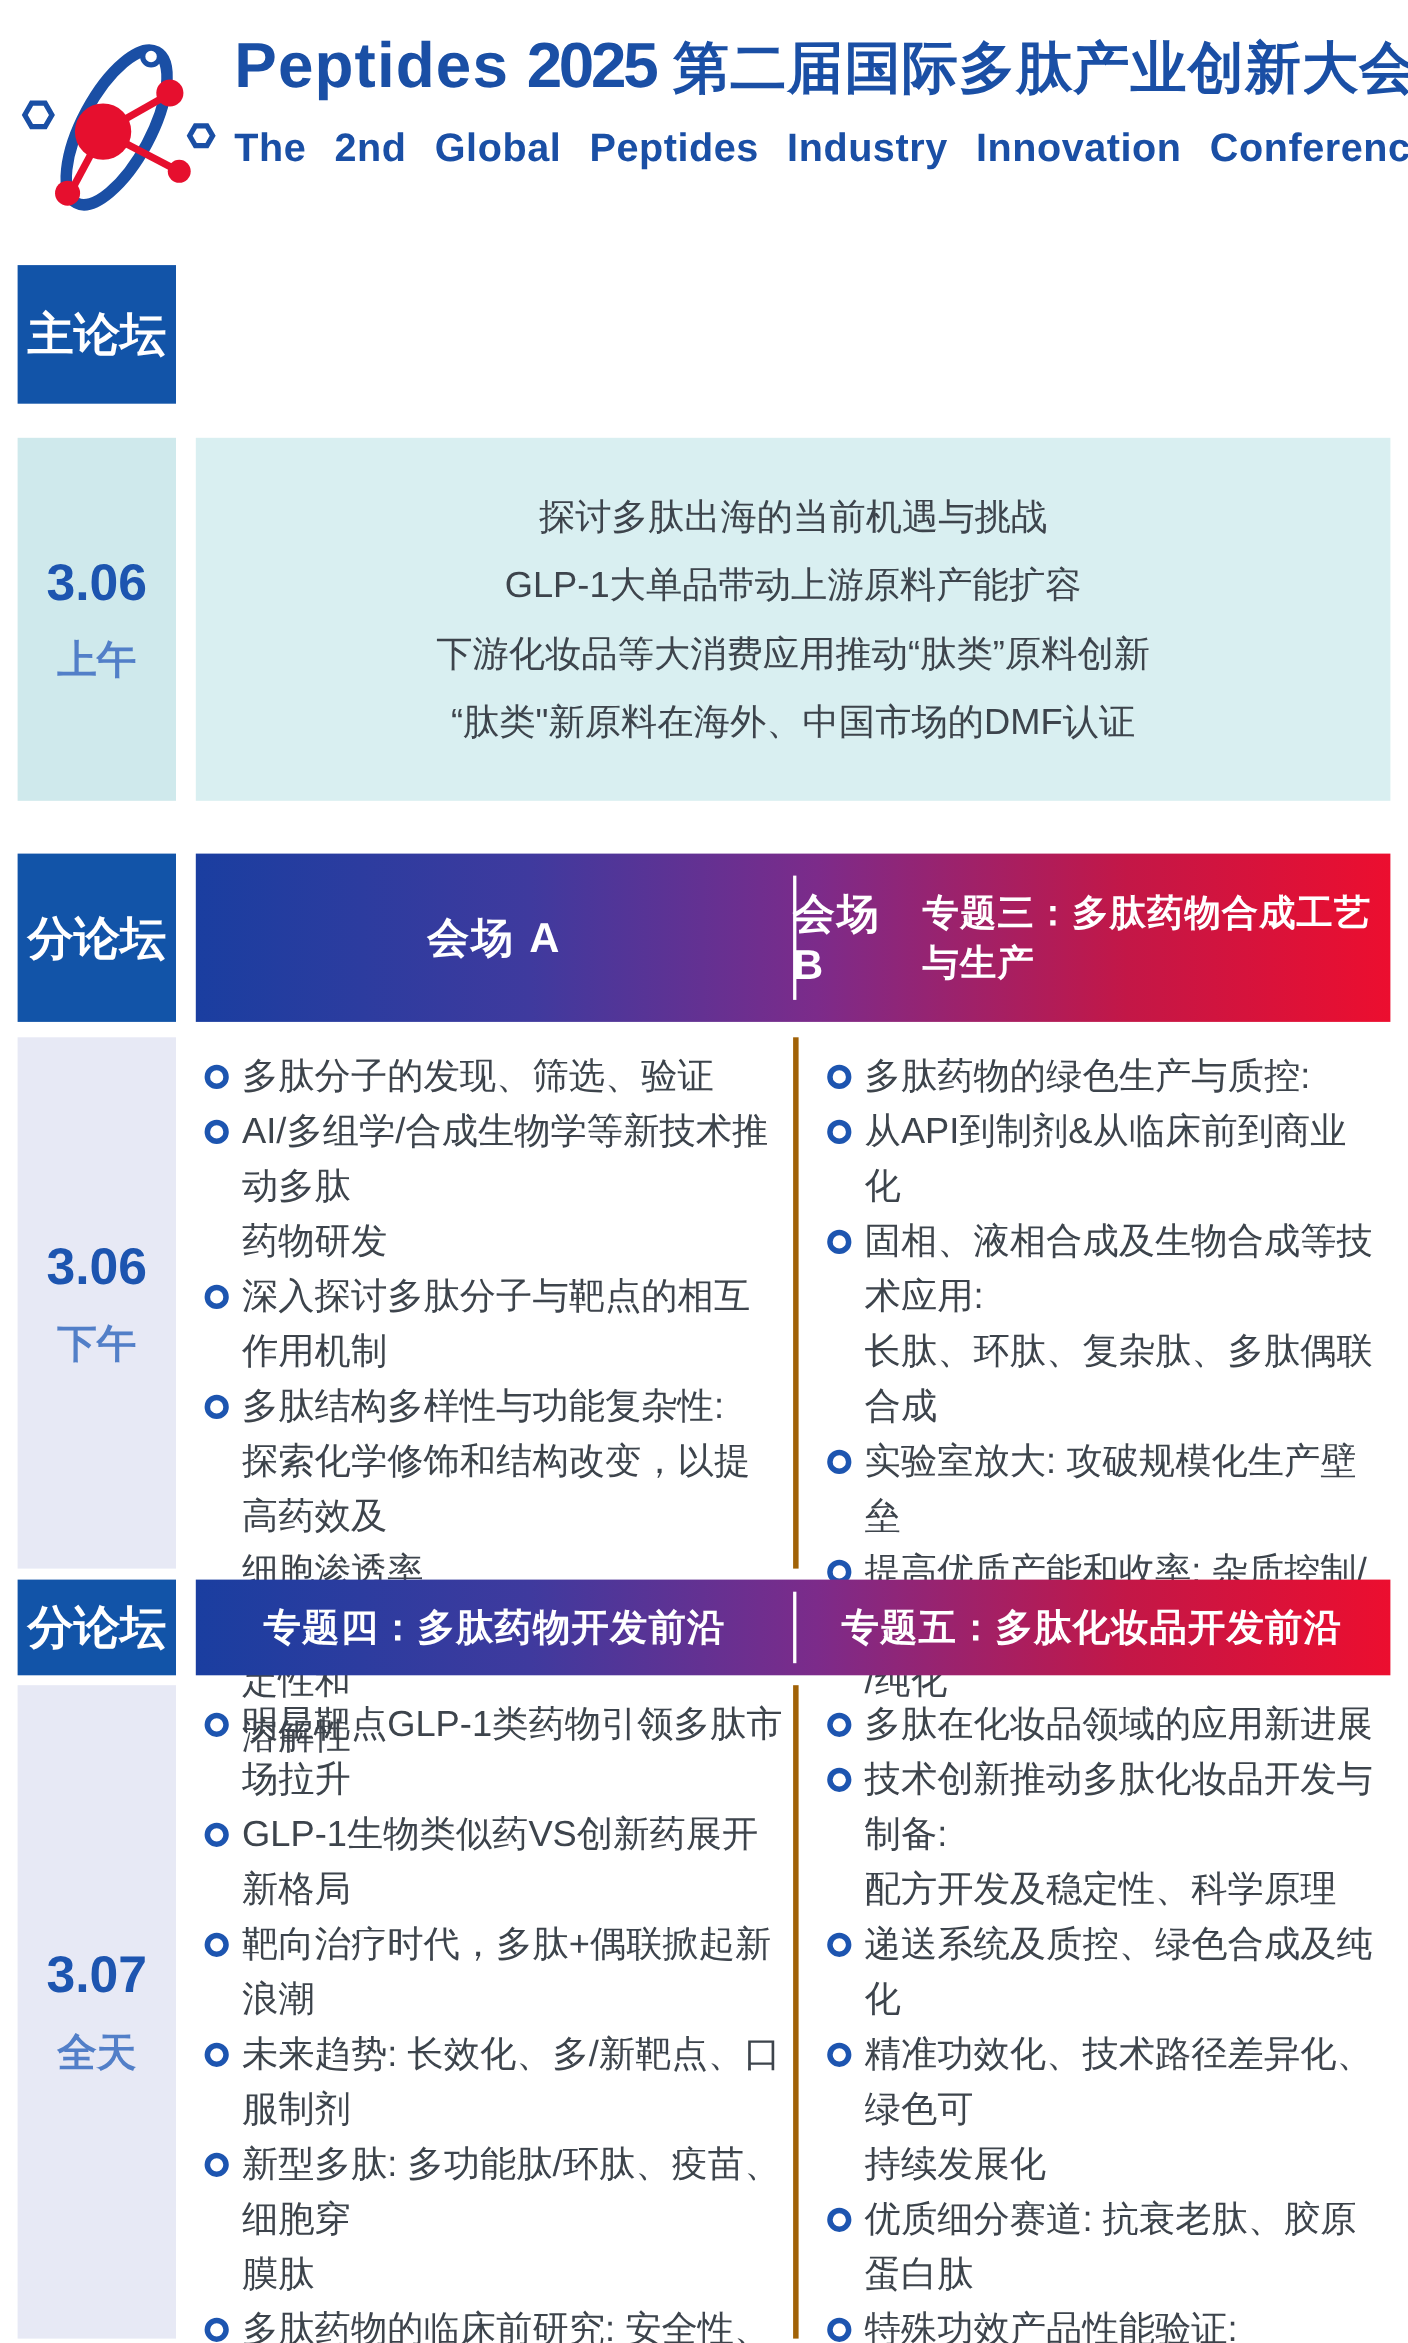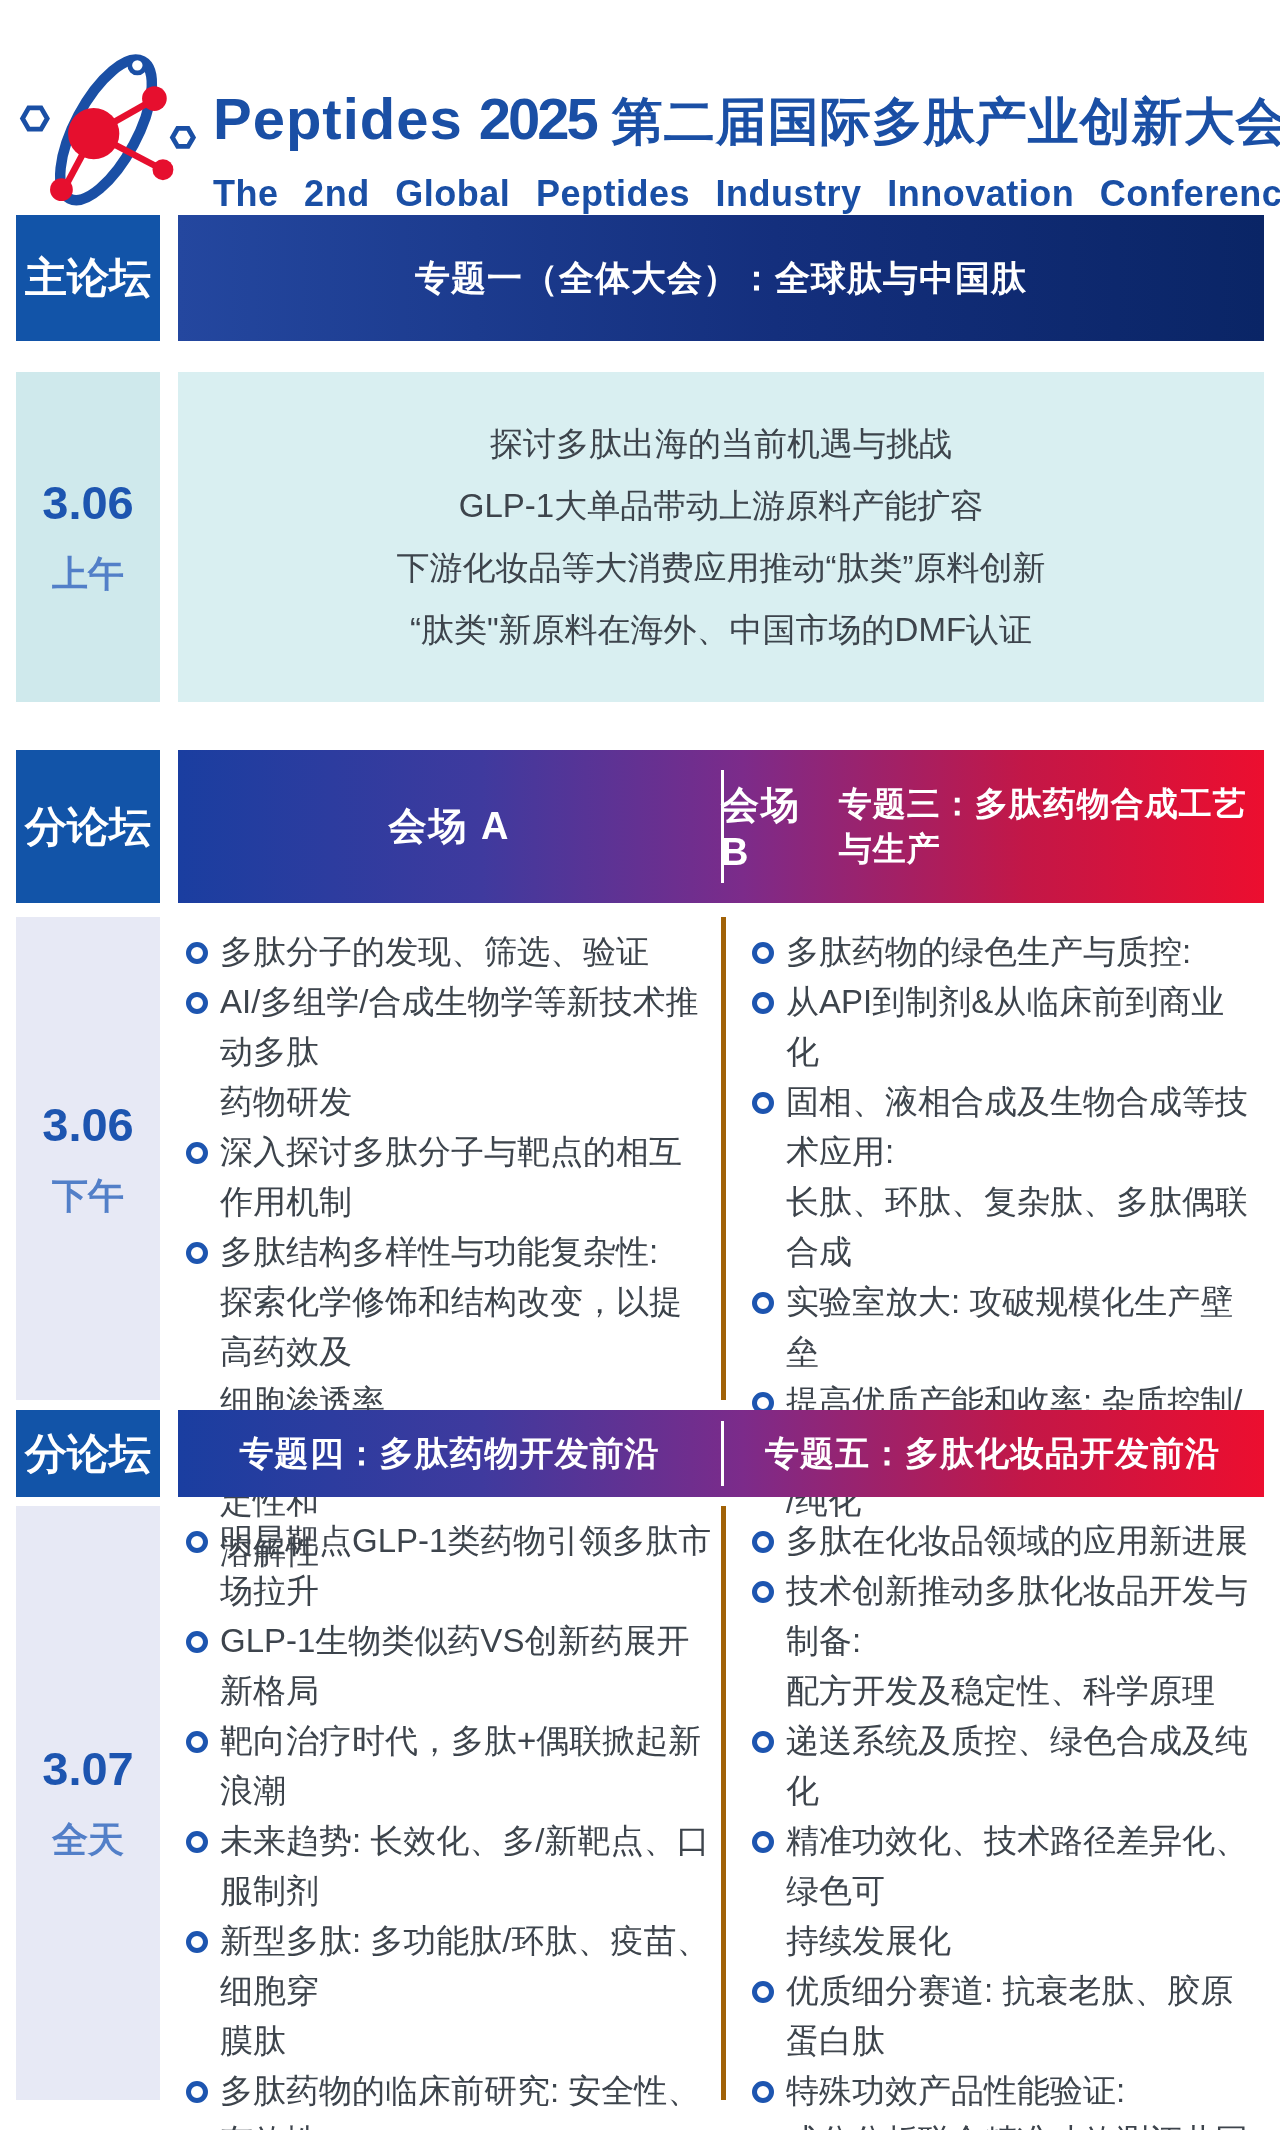--- a/index.html
+++ b/index.html
@@ -1,19 +1,19 @@
 <!DOCTYPE html>
 <html><head>
 <meta charset="utf-8">
 <style>
   html,body{margin:0;padding:0;background:#fff;}
   .page{position:relative;width:1280px;height:2130px;background:#fff;overflow:hidden;
         font-family:"Liberation Sans","DejaVu Sans",sans-serif;}
   
-  .header{height:215px;display:flex;align-items:flex-end;padding-left:14px;box-sizing:border-box;}
+  .header{height:215px;display:flex;align-items:flex-start;padding-left:14px;box-sizing:border-box;margin-top:26px;}
   .logo{flex-shrink:0;}
   .titles{margin-left:14px;}
   .title-line{display:flex;align-items:baseline;gap:16px;white-space:nowrap;}
   .logo-word{font-size:58px;font-weight:bold;color:#1a4fa5;letter-spacing:1px;}
   .year{font-size:58px;font-weight:800;color:#1a4fa5;letter-spacing:-3px;}
   .title-zh{font-size:51px;font-weight:900;color:#1a4fa5;letter-spacing:1px;}
   .title-en{margin-top:16px;font-size:36px;font-weight:bold;color:#1a4fa5;
             word-spacing:0.42em;letter-spacing:0.5px;white-space:nowrap;}
   
   .agenda{margin:0 16px;}
@@ -87,21 +87,20 @@
       </div>
       <div class="title-en">The 2nd Global Peptides Industry Innovation Conference</div>
     </div>
   </header>
 
   <main class="agenda">
 
     <section class="row row-1">
       <div class="label-box">主论坛</div>
       <div class="gap"></div>
-      <div class="banner">专题一（全体大会）：全球肽与中国肽</div>
     </section>
 
     <section class="row row-2">
       <div class="date-box teal">
         <div class="date">3.06</div>
         <div class="period">上午</div>
       </div>
       <div class="gap"></div>
       <div class="plenary-content">
 

